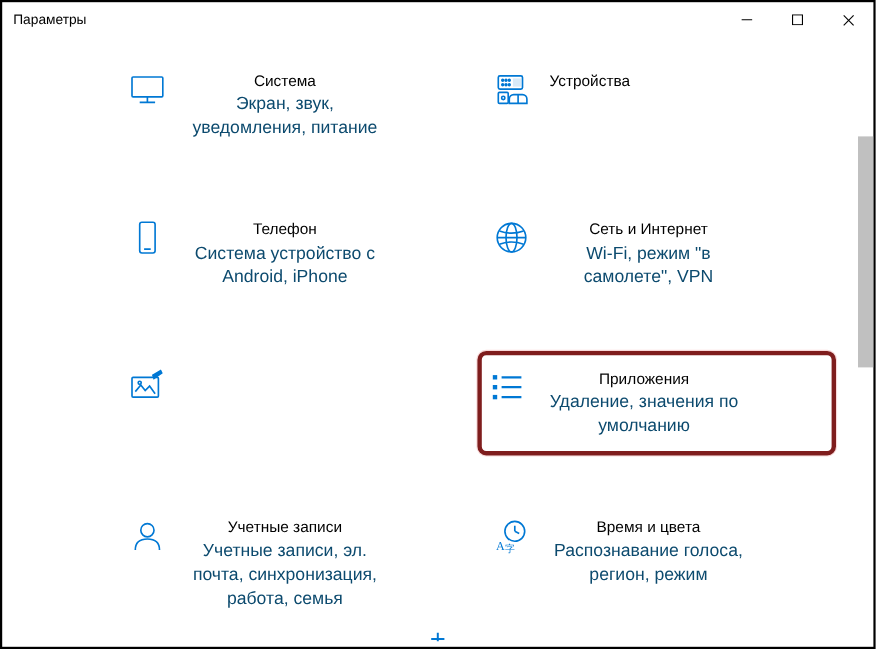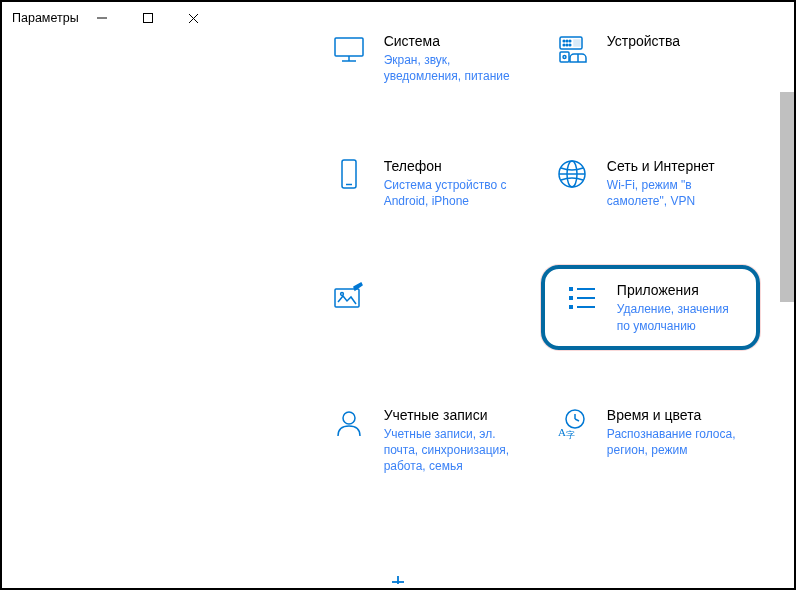--- a/index.html
+++ b/index.html
@@ -12,21 +12,22 @@
     height: 590px;
     overflow: hidden;
   }
   .window {
     width: 796px;
     height: 590px;
     border: 2px solid #000;
     background: #fff;
     position: relative;
     display: flex;
-    flex-direction: row;
+    flex-direction: column;
+    text-align: center;
   }
   .titlebar {
     height: 32px;
     display: flex;
     align-items: center;
     justify-content: space-between;
     padding: 0 0 0 10px;
     font-size: 12.5px;
     color: #000;
   }
@@ -92,30 +93,30 @@
   .category .icon svg {
     width: 34px;
     height: 34px;
   }
   .category .text .title {
     font-size: 14px;
     color: #000;
     line-height: 1.3;
   }
   .category .text .subtitle {
-    font-size: 12px;
-    color: #3b82f6;
+    font-size: 16px;
+    color: #0c4a6e;
     line-height: 1.35;
     margin-top: 2px;
     max-width: 180px;
   }
   .highlight {
-    border: 4px solid #0369a1;
-    border-radius: 18px;
-    padding: 12px 18px 12px 20px;
+    border: 4px solid #7f1d1d;
+    border-radius: 8px;
+    padding: 12px 18px 12px 6px;
     margin: -16px -22px -16px -14px;
     box-shadow: 0 0 0 1px rgba(214,0,0,0.15);
   }
   .bottom-center-icon {
     position: absolute;
     bottom: -2px;
     left: 50%;
     transform: translateX(-50%);
     color: #0078d4;
   }

